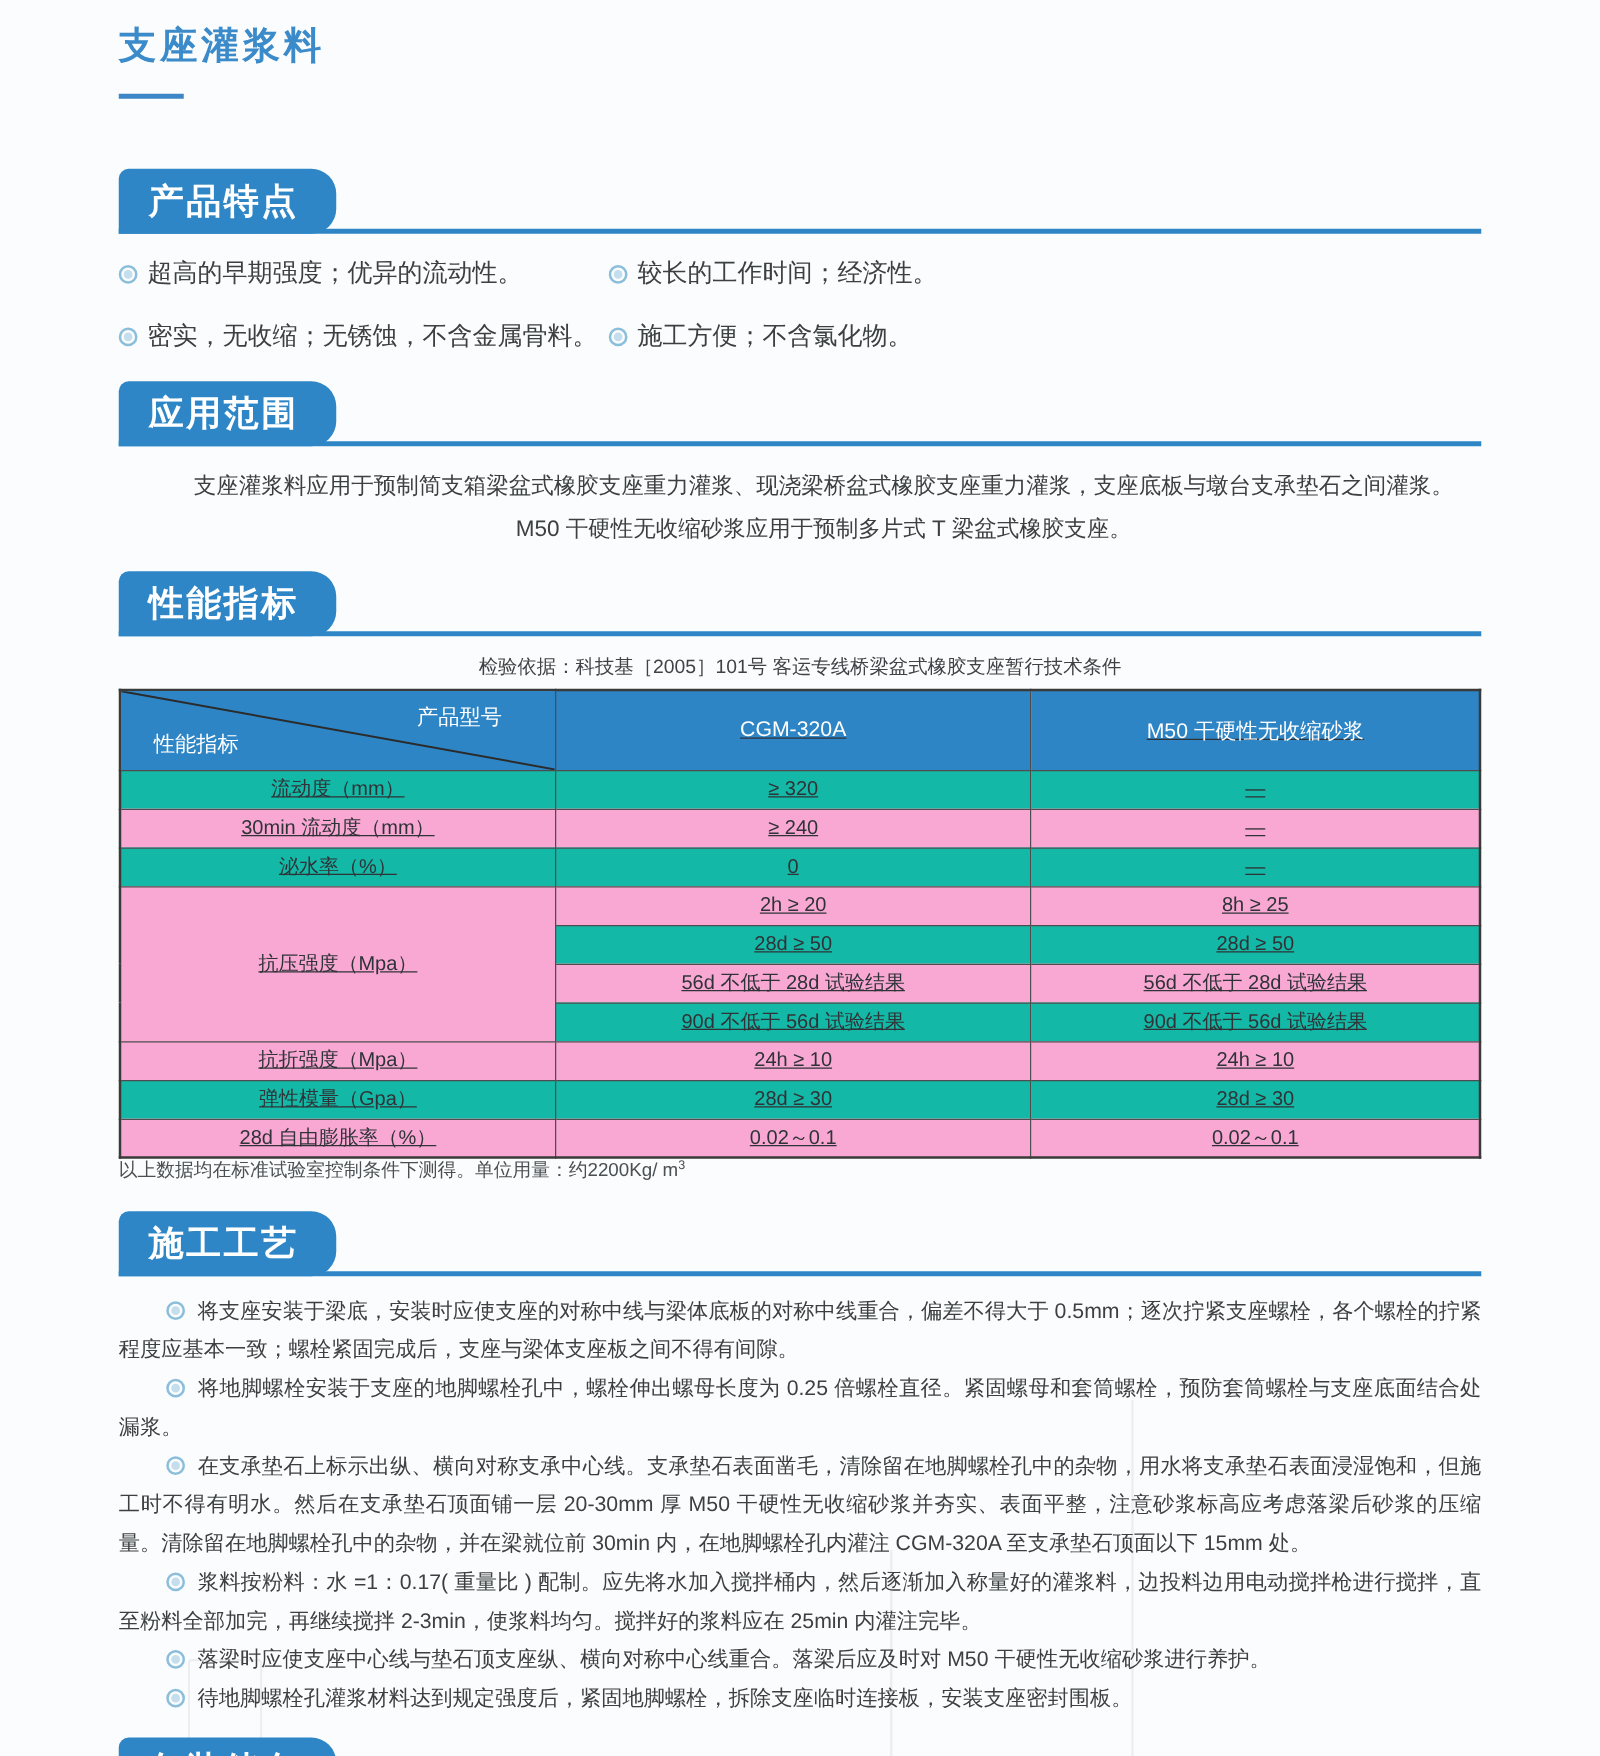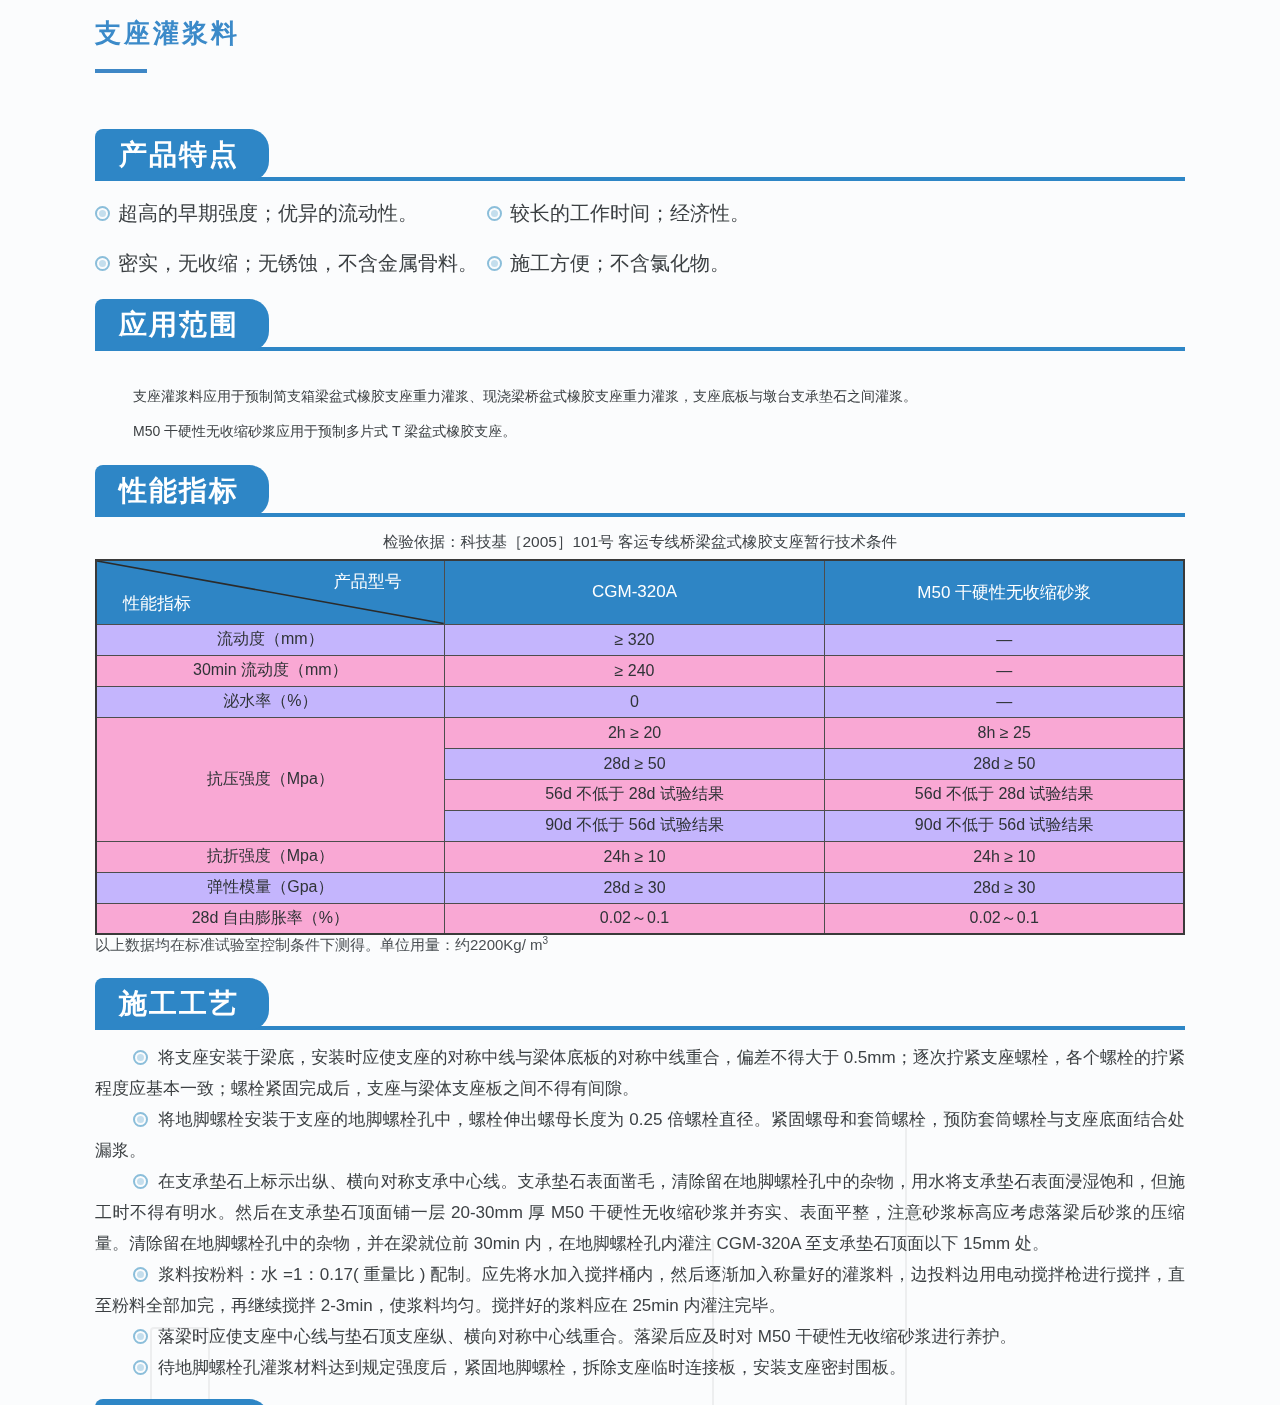--- a/index.html
+++ b/index.html
@@ -9,21 +9,21 @@
     background: #fbfcfd;
     overflow: hidden;
     font-family: "Liberation Sans", "DejaVu Sans", sans-serif;
     color: #3c4043;
   }
   .page { position: relative; width: 1280px; height: 1405px; padding: 0 95px; }
 
   
   .doc-title {
     margin: 0; padding-top: 16px;
-    font-size: 26px; font-weight: bold; letter-spacing: 3px;
+    font-size: 30px; font-weight: bold; letter-spacing: 3px;
     color: #3b8ac9;
   }
   .title-line { width: 52px; height: 4px; background: #3e87c6; margin-top: 18px; }
 
   
   .section-head { position: relative; }
   .badge {
     display: inline-block; position: relative; z-index: 2;
     background: #2e86c6; color: #ffffff;
     font-size: 28px; font-weight: bold; letter-spacing: 2px;
@@ -47,43 +47,43 @@
   
   .features {
     margin-top: 16px;
     display: grid; grid-template-columns: 392px auto;
     row-gap: 18px;
     font-size: 20px; line-height: 32px;
   }
   .feature-item { display: flex; align-items: center; }
 
   
-  .app-text { margin-top: 28px; padding-left: 38px; font-size: 14px; line-height: 35px; }
+  .app-text { margin-top: 14px; padding-left: 38px; font-size: 18px; line-height: 35px; text-align: center; }
 
   
   .basis { margin-top: 14px; text-align: center; font-size: 15.5px; color: #3f4347; line-height: 22px; }
   table.spec {
     margin-top: 6px; width: 100%;
     border-collapse: collapse; table-layout: fixed;
-    font-size: 16px; color: #2f3337;
+    font-size: 16px; color: #2f3337; text-decoration: underline;
   }
   table.spec col.c1 { width: 32%; }
   table.spec col.c2 { width: 35%; }
   table.spec col.c3 { width: 33%; }
   table.spec td, table.spec th {
     border: 1px solid #4d4d4d; text-align: center; vertical-align: middle;
     height: 31px; padding: 0 4px; font-weight: normal;
   }
   table.spec { border: 2px solid #3a3a3a; }
   tr.head th { background: #2e85c5; color: #ffffff; height: 64px; font-size: 17px; }
   th.corner { position: relative; padding: 0; }
   th.corner svg { position: absolute; inset: 0; width: 100%; height: 100%; }
   .corner-top { position: absolute; top: 9px; right: 42px; color: #fff; font-size: 17px; }
   .corner-bottom { position: absolute; bottom: 9px; left: 26px; color: #fff; font-size: 17px; }
-  tr.alt td { background: #c4b5fd; }
+  tr.alt td { background: #14b8a6; }
   tr.plain td { background: #f9a8d4; }
   td.rowlabel { background: #ffffff; }
   .footnote { font-size: 15px; color: #4a4f53; }
   .footnote sup { font-size: 10px; }
 
   
   .construction { margin-top: 12px; }
   .construction p {
     margin: 0; font-size: 17px; line-height: 31px;
     text-align: justify; text-indent: 38px; color: #3c4043;

